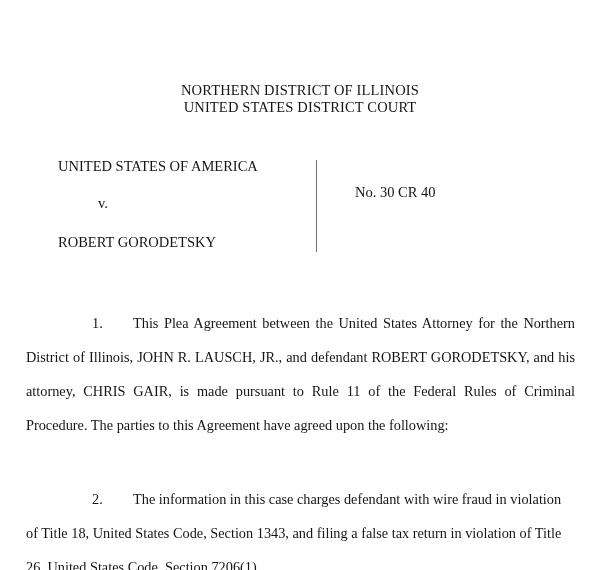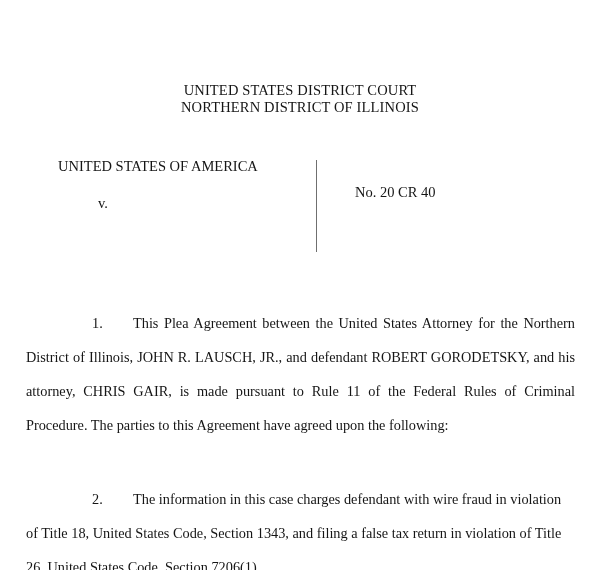--- a/index.html
+++ b/index.html
@@ -112,31 +112,32 @@
   }
   #par-1 { top: 306px; }
   #par-2 { top: 482px; }
 </style>
 </head>
 <body>
 
 <div class="page">
 
   <div class="court-header">
+    <div>NORTHERN DISTRICT OF ILLINOIS</div>
     <div>UNITED STATES DISTRICT COURT</div>
-    <div>NORTHERN DISTRICT OF ILLINOIS</div>
   </div>
 
   <div class="caption">
     <div class="caption-left">
       <p class="party-plaintiff">UNITED STATES OF AMERICA</p>
       <p class="party-v">v.</p>
+      <p class="party-defendant">ROBERT GORODETSKY</p>
     </div>
     <div class="caption-divider"></div>
-    <div class="caption-right">No. 20 CR 40</div>
+    <div class="caption-right">No. 30 CR 40</div>
   </div>
 
 
   <div class="body-par" id="par-1">
     <span class="par-number">1.</span><span>This Plea Agreement between the United States Attorney for the Northern District of Illinois, JOHN R. LAUSCH, JR., and defendant ROBERT GORODETSKY, and his attorney, CHRIS GAIR, is made pursuant to Rule 11 of the Federal Rules of Criminal Procedure. The parties to this Agreement have agreed upon the following:</span>
   </div>
 
 
   <div class="body-par" id="par-2">
     <span class="par-number">2.</span><span>The information in this case charges defendant with wire fraud in violation of Title 18, United States Code, Section 1343, and filing a false tax return in violation of Title 26, United States Code, Section 7206(1).</span>

